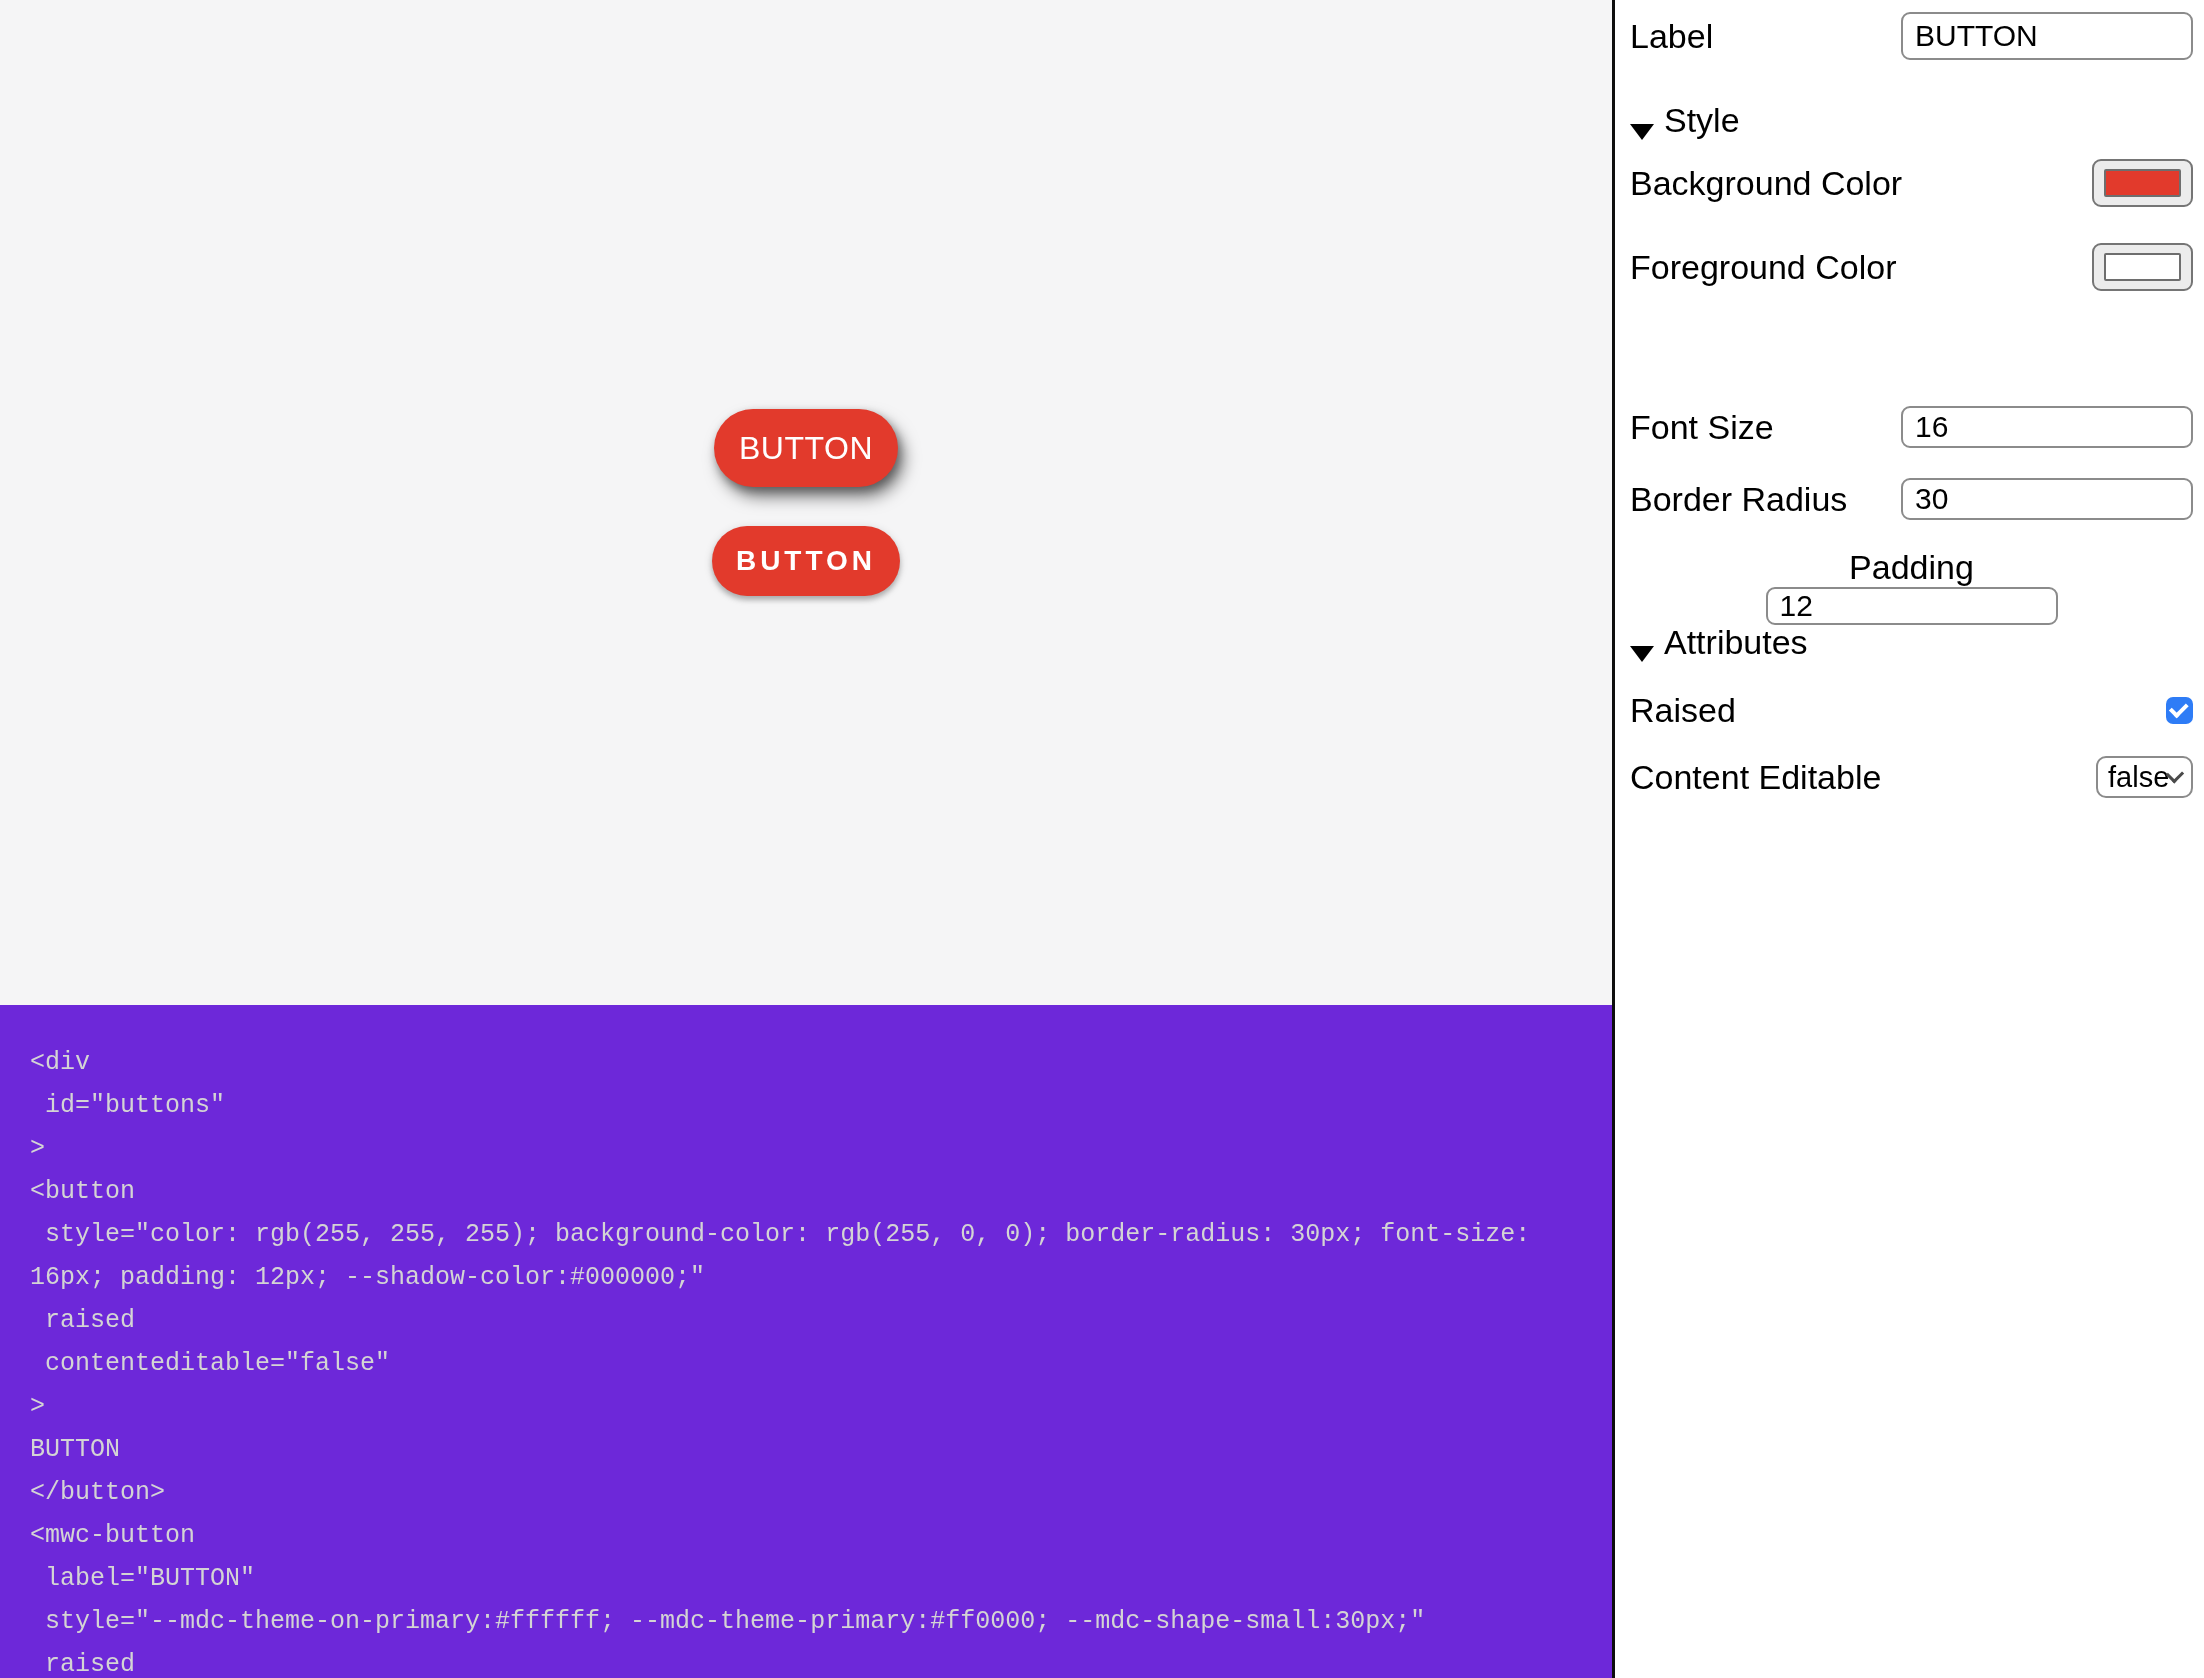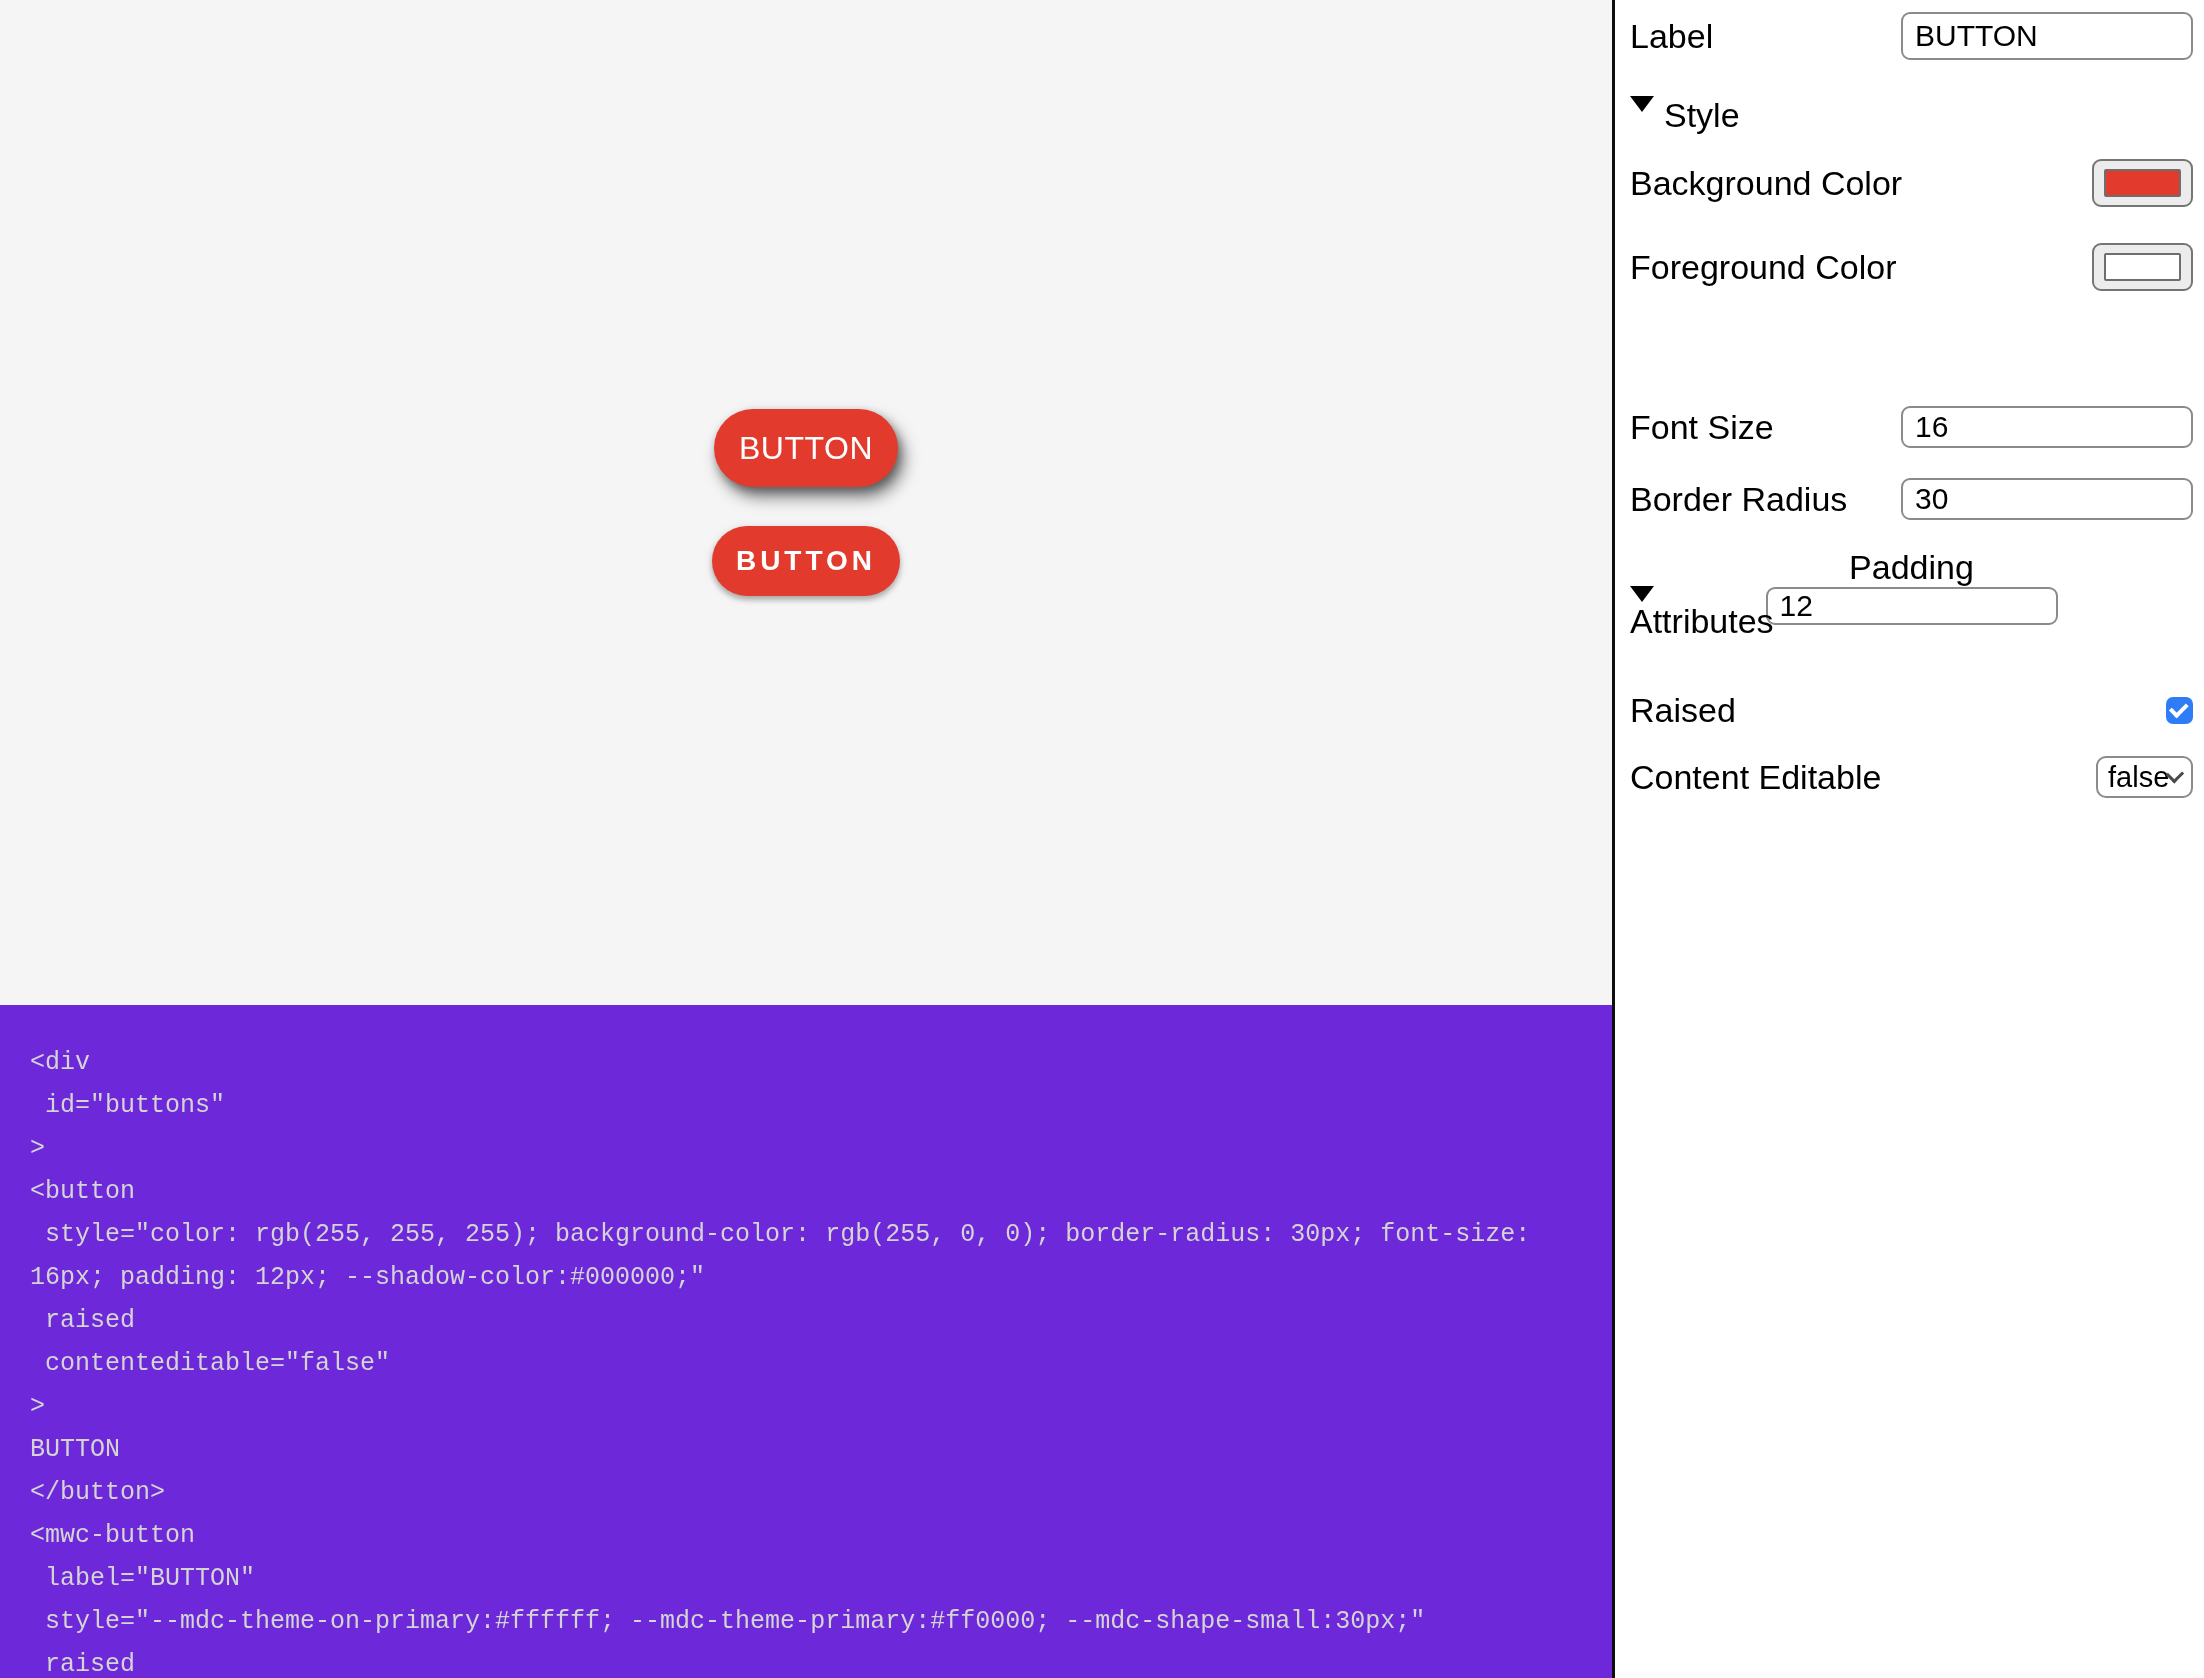--- a/index.html
+++ b/index.html
@@ -40,21 +40,21 @@
   
   .sidebar{
     position:absolute;left:1615px;top:0;width:589px;height:1678px;
     background:#ffffff;
   }
   .row{
     position:absolute;left:15px;right:11px;
     display:flex;align-items:center;justify-content:space-between;
   }
   .row .lbl{font-size:34px;color:#000;white-space:nowrap;}
-  .hdr{position:absolute;left:15px;display:flex;align-items:flex-start;}
+  .hdr{position:absolute;left:15px;display:flex;align-items:flex-end;}
   .hdr .lbl{font-size:34px;color:#000;}
   .tri{
     width:0;height:0;border-left:12px solid transparent;
     border-right:12px solid transparent;border-top:16px solid #000;
     margin-right:10px;
   }
   .txtinput{
     box-sizing:border-box;width:292px;border:2px solid #8b8b8b;border-radius:9px;
     font-family:"Liberation Sans",sans-serif;font-size:30px;color:#000;
     padding:0 12px;background:#fff;outline:none;
@@ -88,21 +88,21 @@
   }
   
   #row-label{top:12px;}
   #hdr-style{top:96px;height:44px;}
   #row-bg{top:159px;height:48px;}
   #row-fg{top:243px;height:48px;}
   #row-shadow{top:328px;height:48px;}
   #row-fontsize{top:406px;height:42px;gap:40px;}
   #row-radius{top:478px;height:42px;}
   #row-padding{top:548px;height:42px;flex-direction:column;}
-  #hdr-attrs{top:586px;height:44px;flex-direction:column;}
+  #hdr-attrs{top:618px;height:44px;}
   #row-raised{top:696px;height:28px;}
   #row-ce{top:756px;height:42px;}
 </style>
 </head>
 <body>
 
 <div class="left-col">
   <div class="canvas">
     <div class="btn-stack">
       <button class="native-btn" style="background: rgb(226, 58, 44);">BUTTON</button>

